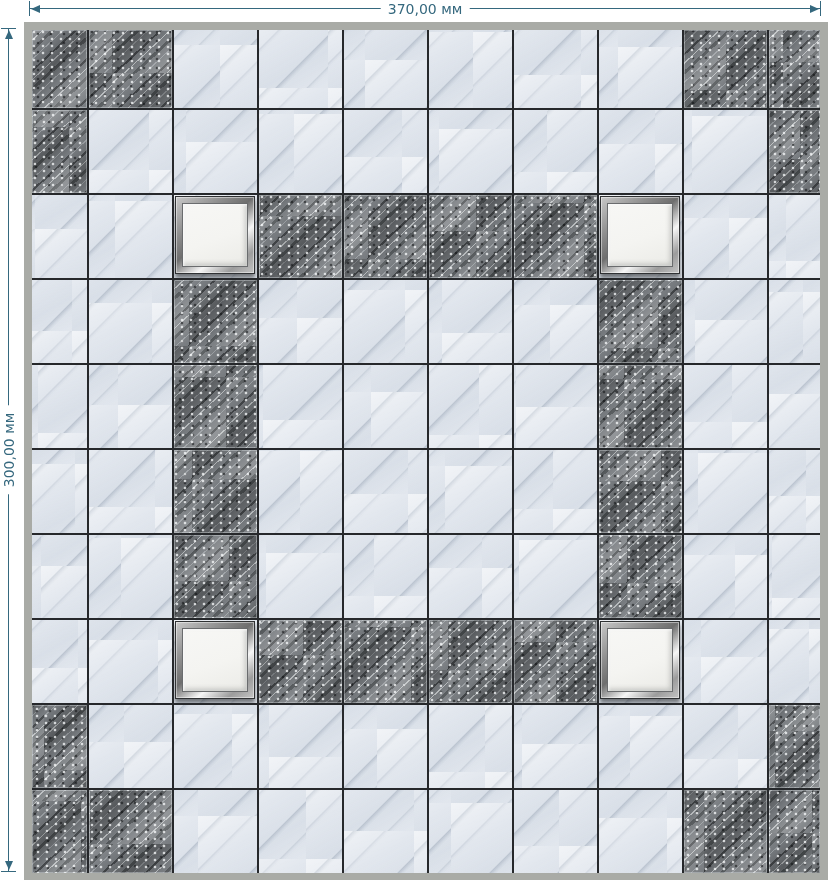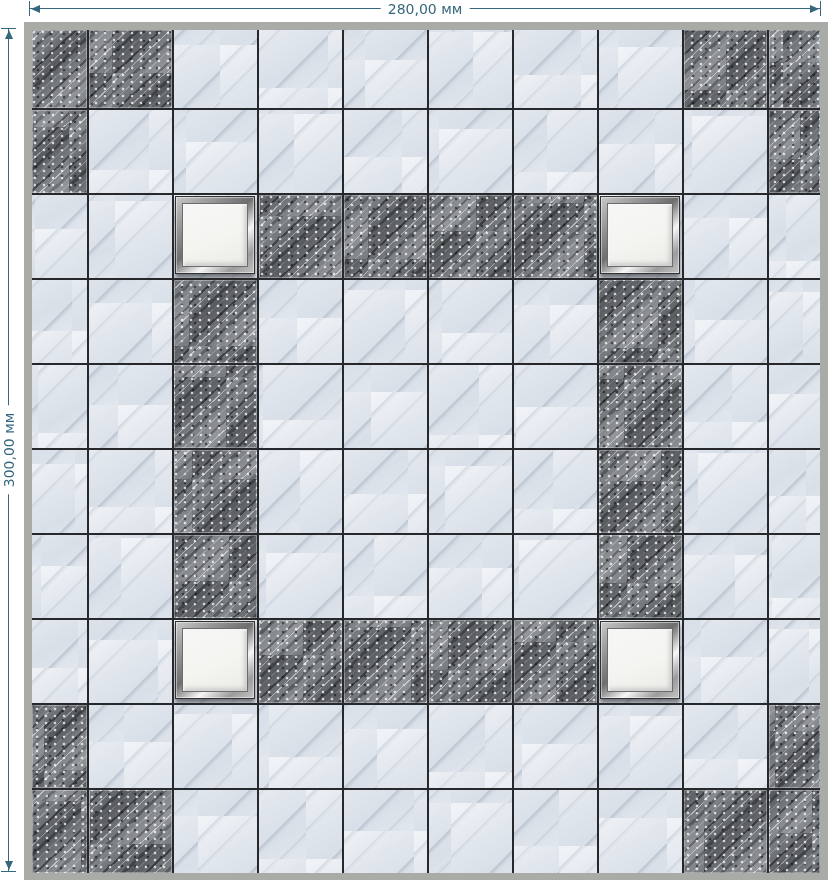--- a/index.html
+++ b/index.html
@@ -88,21 +88,21 @@
 <body>
 
 <div class="canvas">
 
   <div class="dim">
     <div class="dim-line" style="left:30px;top:8px;width:790px;height:1px;"></div>
     <div class="tick" style="left:29px;top:1px;width:1px;height:15px;"></div>
     <div class="tick" style="left:820px;top:1px;width:1px;height:15px;"></div>
     <div class="arrow arrow-left" style="left:31px;top:5px;"></div>
     <div class="arrow arrow-right" style="left:810px;top:5px;"></div>
-    <span class="dim-label horiz">280,00 мм</span>
+    <span class="dim-label horiz">370,00 мм</span>
   </div>
 
   <div class="dim">
     <div class="dim-line" style="left:8px;top:28px;width:1px;height:844px;"></div>
     <div class="tick" style="left:1px;top:28px;width:15px;height:1px;"></div>
     <div class="tick" style="left:1px;top:871px;width:15px;height:1px;"></div>
     <div class="arrow arrow-up" style="left:5px;top:30px;"></div>
     <div class="arrow arrow-down" style="left:5px;top:861px;"></div>
     <span class="dim-label vert">300,00 мм</span>
   </div>

